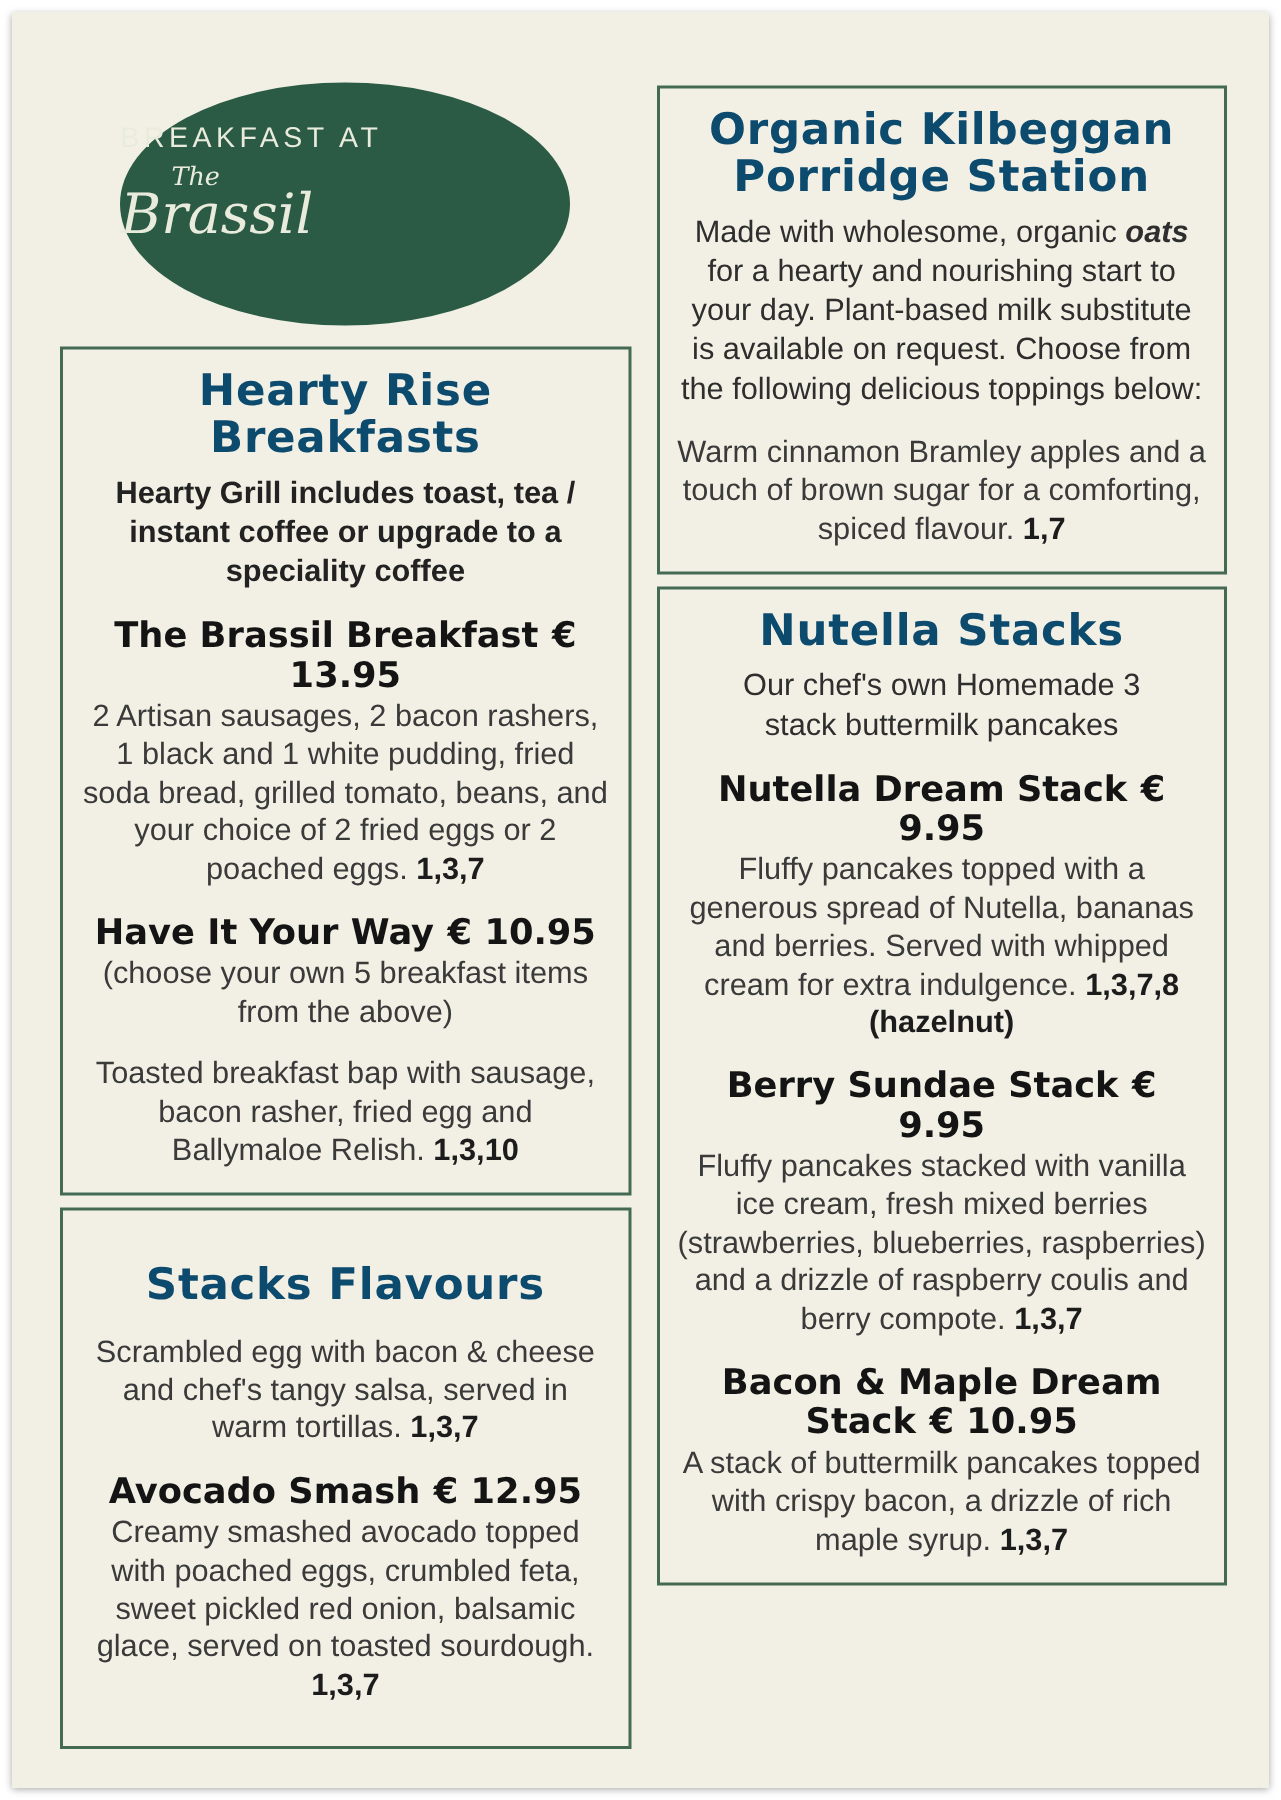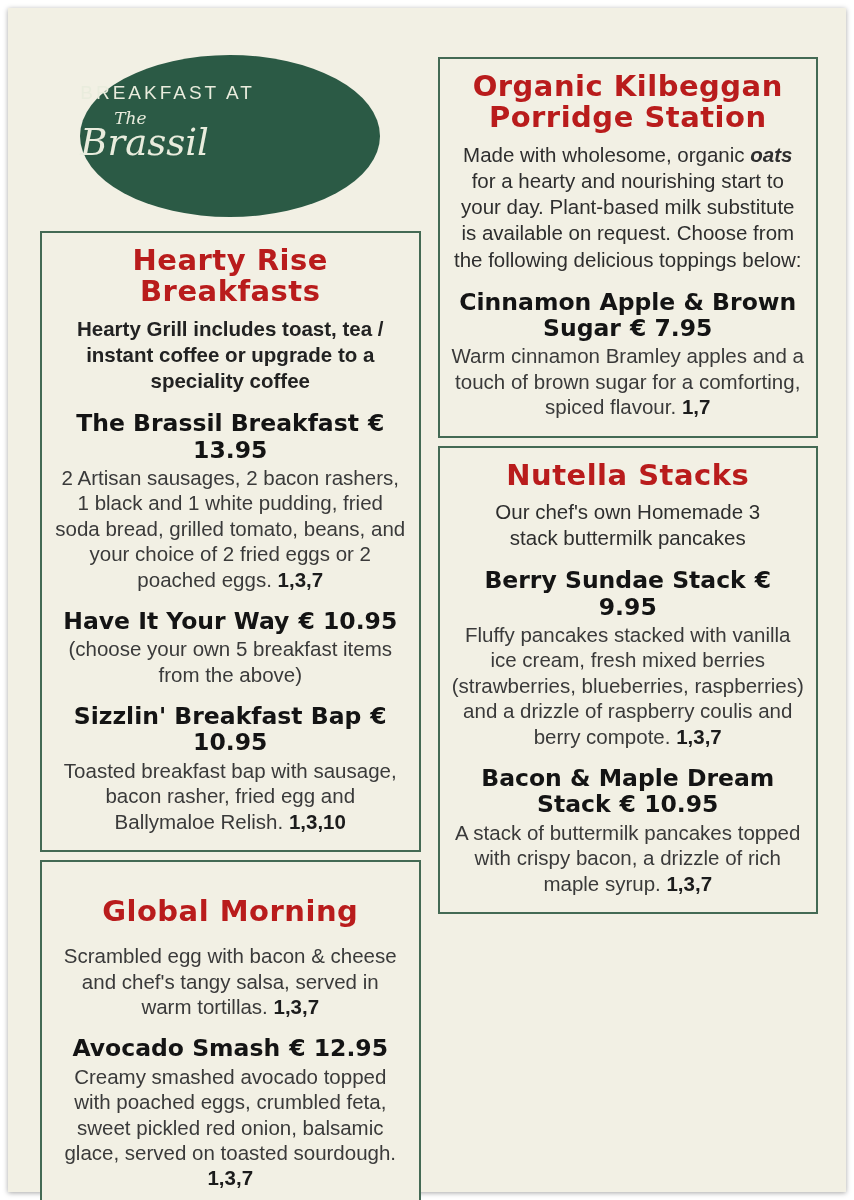--- a/index.html
+++ b/index.html
@@ -61,21 +61,21 @@
     padding: 8px 12px 16px 12px;
     margin-bottom: 8px;
   }
   .box-tall { padding-bottom: 28px; }
 
   .sec-title {
     font-family: "DejaVu Sans", sans-serif;
     font-weight: 700;
     font-size: 29px;
     line-height: 1.08;
-    color: #b91c1c;
+    color: #0c4a6e;
     margin: 4px 0 8px 0;
     letter-spacing: 0.5px;
   }
   .sec-title.pad-top { margin-top: 26px; }
 
   .sec-intro {
     font-size: 20.5px;
     line-height: 1.28;
     color: #2e2e2e;
   }
@@ -131,32 +131,29 @@
           <div class="item-head">
             <span>Have It Your Way</span><span class="pr">€ 10.95</span>
           </div>
           <div class="item-desc">
             <span>(choose your own 5 breakfast items from the above)</span>
             <b></b>
           </div>
         </div>
 
         <div class="item">
-          <div class="item-head">
-            <span>Sizzlin' Breakfast Bap</span><span class="pr">€ 10.95</span>
-          </div>
           <div class="item-desc">
             <span>Toasted breakfast bap with sausage, bacon rasher, fried egg and Ballymaloe Relish.</span>
             <b>1,3,10</b>
           </div>
         </div>
       </div>
 
       <div class="box box-tall">
-        <div class="sec-title pad-top">Global Morning</div>
+        <div class="sec-title pad-top">Stacks Flavours</div>
 
         <div class="item">
           <div class="item-desc">
             <span>Scrambled egg with bacon &amp; cheese and chef's tangy salsa, served in warm tortillas.</span>
             <b>1,3,7</b>
           </div>
         </div>
 
         <div class="item">
           <div class="item-head">
@@ -172,34 +169,40 @@
     </div>
 
     <div class="col col-right">
 
       <div class="box">
         <div class="sec-title">Organic Kilbeggan Porridge Station</div>
         <div class="sec-intro"><span>Made with wholesome, organic </span><span class="oats">oats</span><span> for a hearty and nourishing start to your day. Plant-based milk substitute is available on request. Choose from the following delicious toppings below:</span></div>
 
 
         <div class="item">
-          <div class="item-head">
-            <span>Cinnamon Apple &amp; Brown Sugar</span><span class="pr">€ 7.95</span>
-          </div>
           <div class="item-desc">
             <span>Warm cinnamon Bramley apples and a touch of brown sugar for a comforting, spiced flavour.</span>
             <b>1,7</b>
           </div>
         </div>
       </div>
 
       <div class="box">
         <div class="sec-title">Nutella Stacks</div>
         <div class="sec-intro" style="max-width:300px;margin:0 auto;">Our chef's own Homemade 3 stack buttermilk pancakes</div>
 
+        <div class="item">
+          <div class="item-head">
+            <span>Nutella Dream Stack</span><span class="pr">€ 9.95</span>
+          </div>
+          <div class="item-desc">
+            <span>Fluffy pancakes topped with a generous spread of Nutella, bananas and berries. Served with whipped cream for extra indulgence.</span>
+            <b>1,3,7,8 (hazelnut)</b>
+          </div>
+        </div>
 
         <div class="item">
           <div class="item-head">
             <span>Berry Sundae Stack</span><span class="pr">€ 9.95</span>
           </div>
           <div class="item-desc">
             <span>Fluffy pancakes stacked with vanilla ice cream, fresh mixed berries (strawberries, blueberries, raspberries) and a drizzle of raspberry coulis and berry compote.</span>
             <b>1,3,7</b>
           </div>
         </div>

